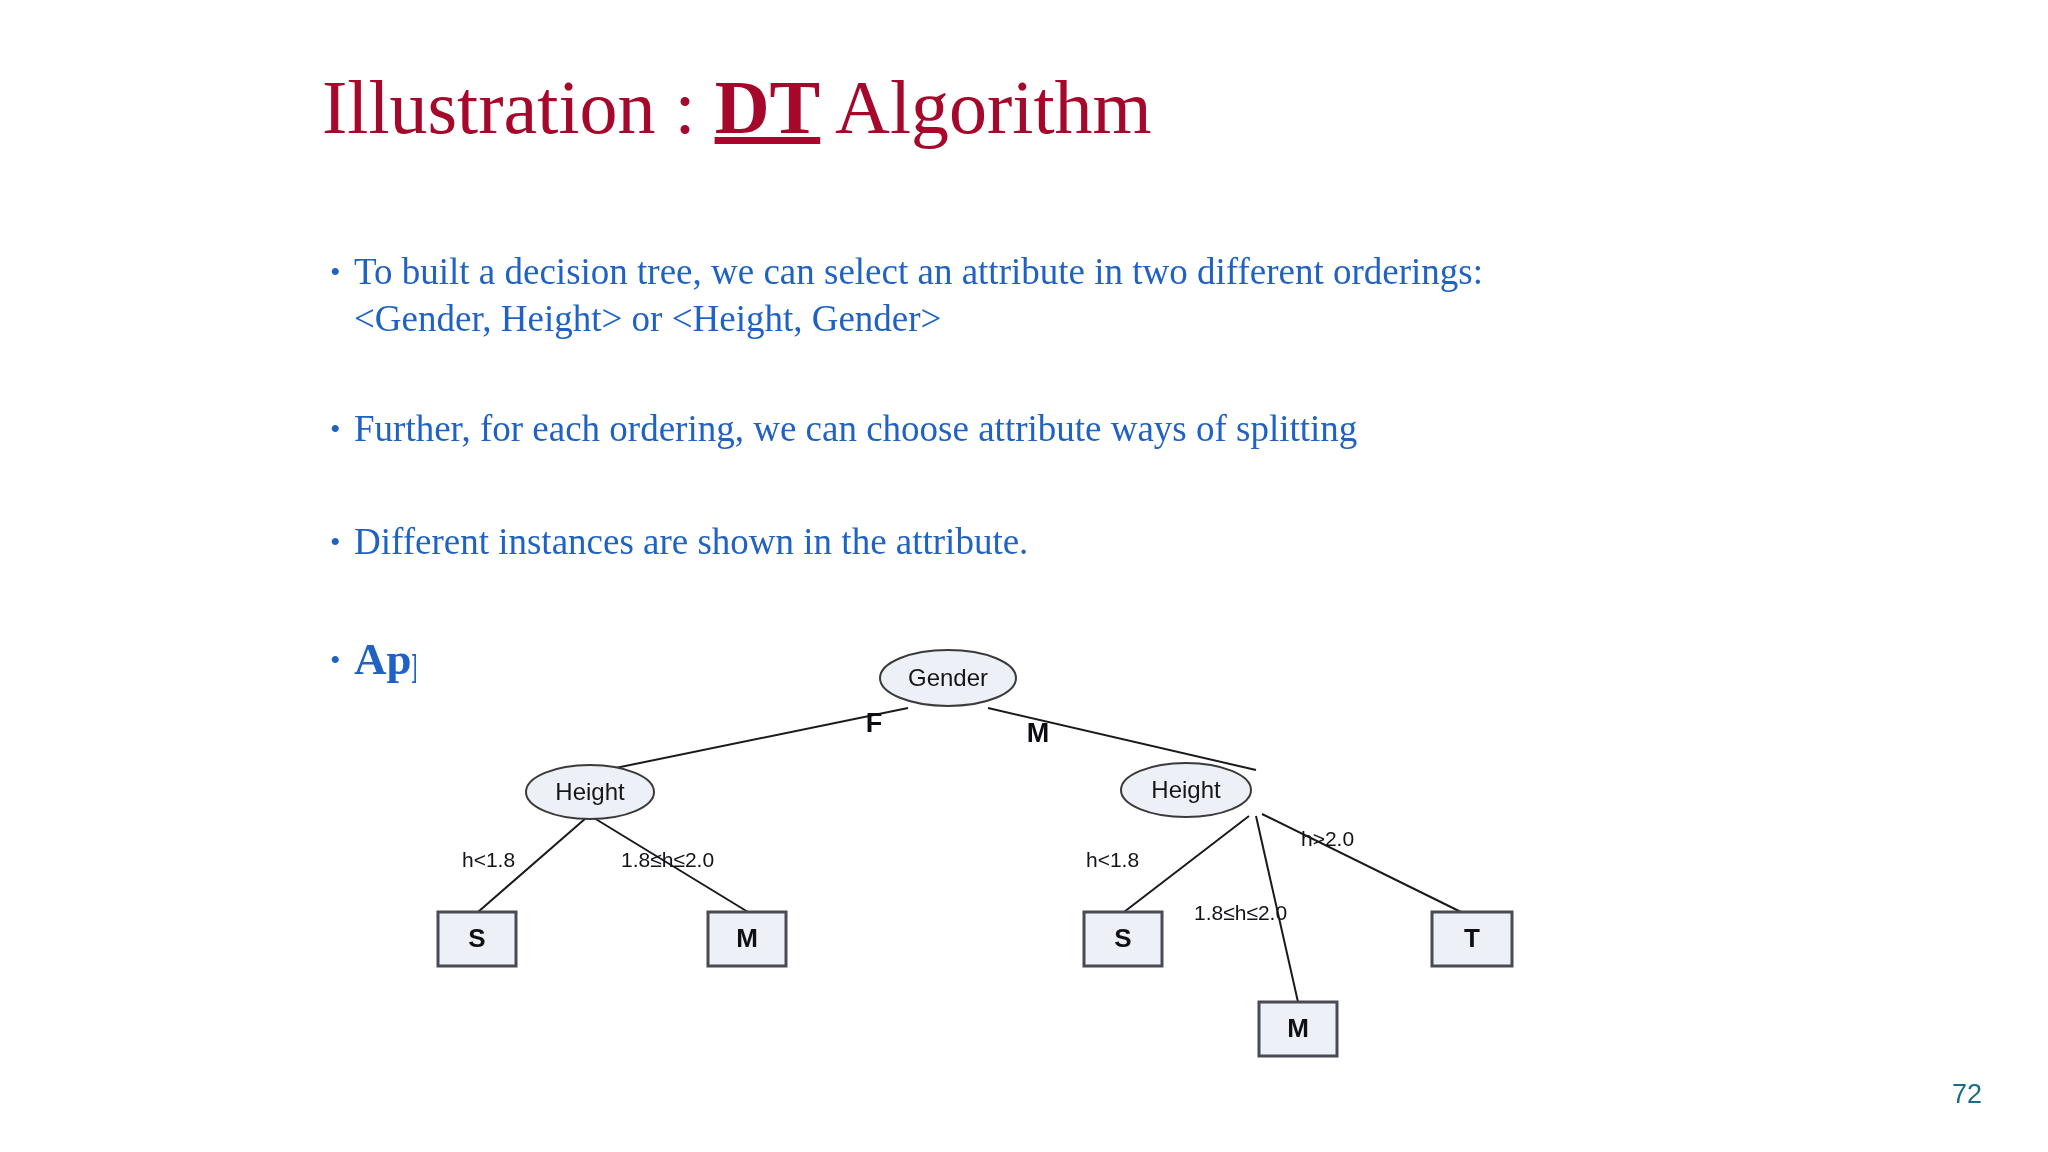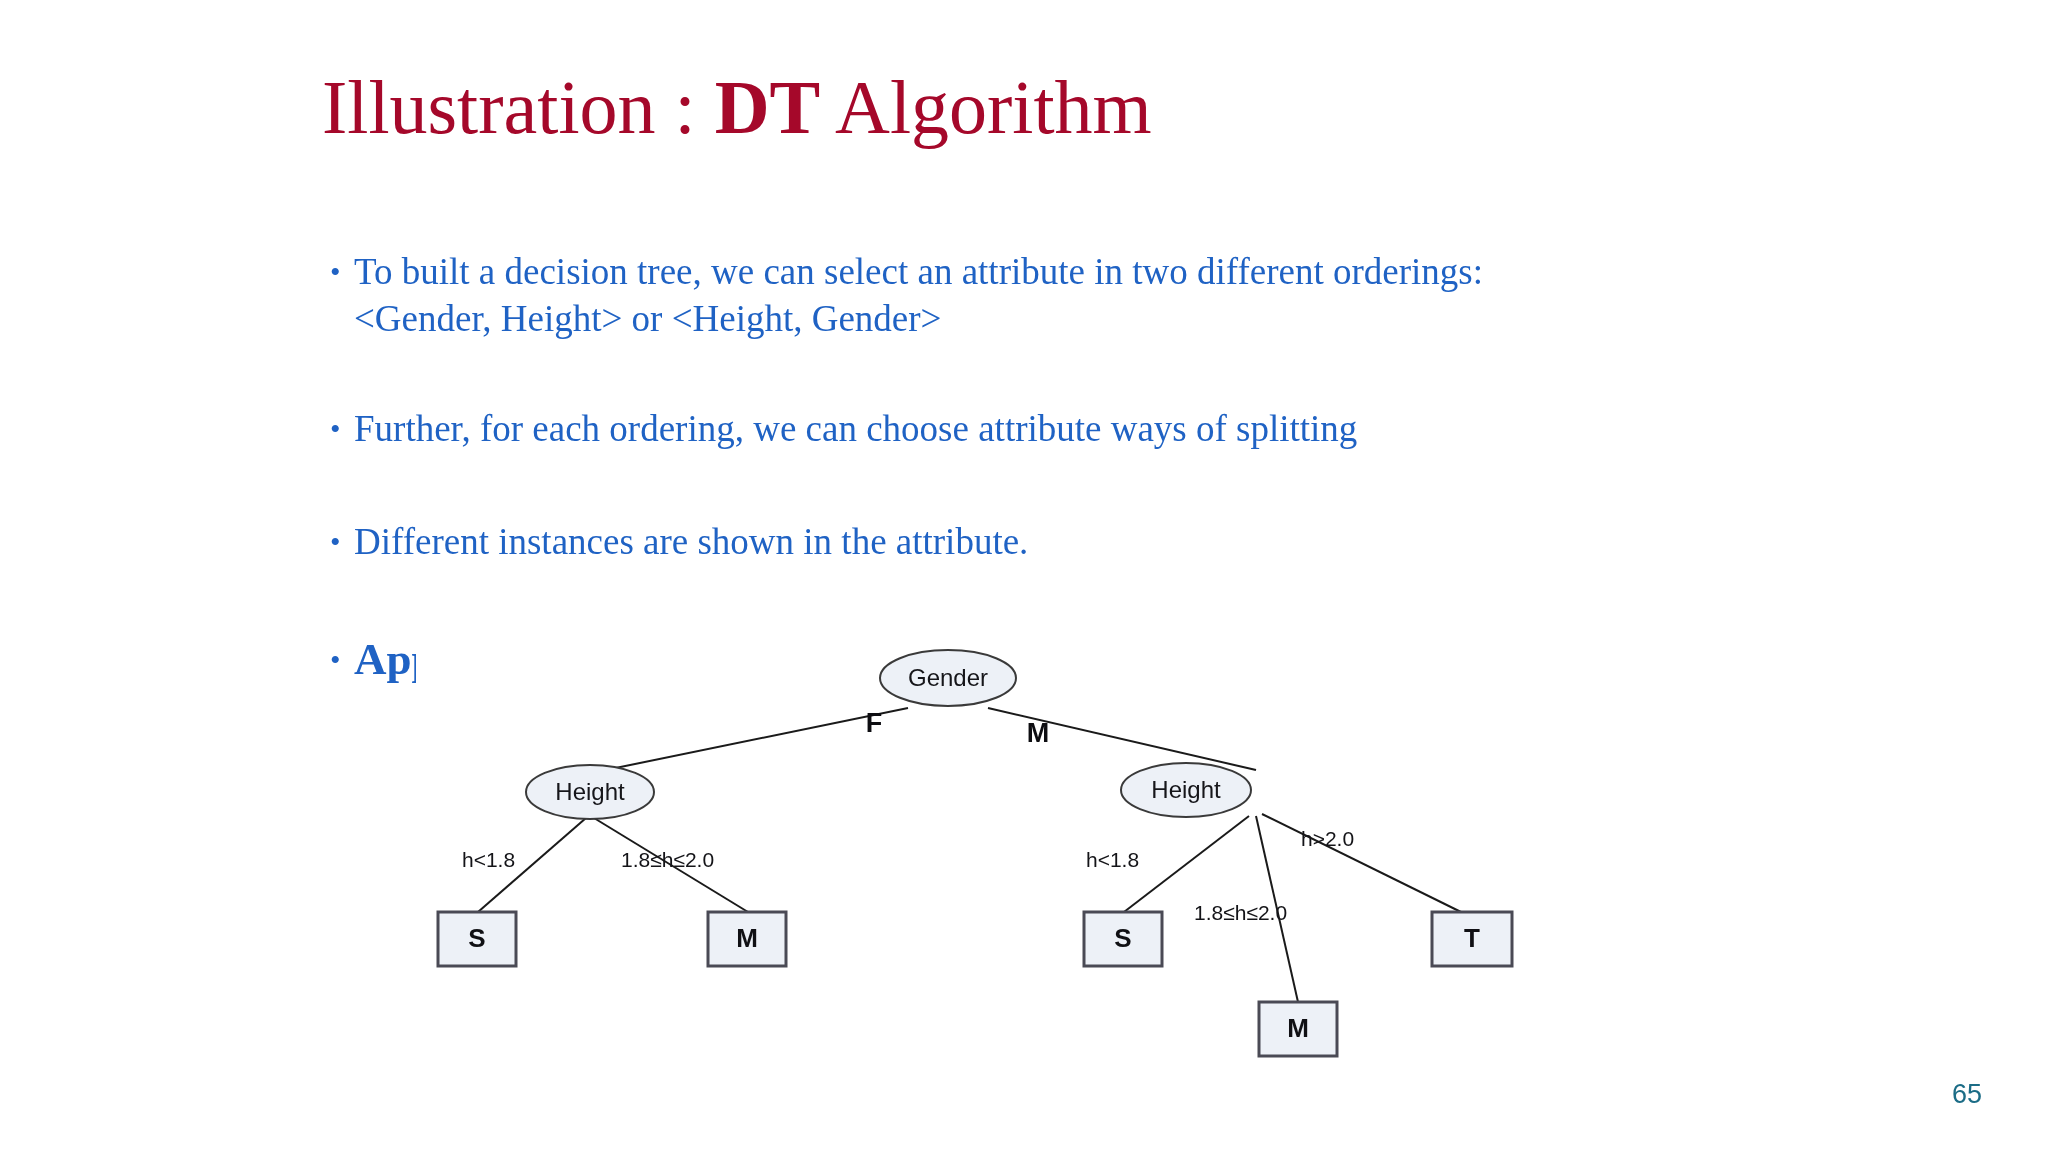--- a/index.html
+++ b/index.html
@@ -29,20 +29,21 @@
     top: 68px;
     font-family: "Liberation Serif", serif;
     font-size: 76px;
     line-height: 1.05;
     color: #A5082A;
     white-space: nowrap;
     letter-spacing: 0px;
   }
   .slide-title .strong {
     font-weight: bold;
+    text-decoration: underline;
   }
 
   
   .bullets {
     position: absolute;
     left: 330px;
     top: 248px;
     width: 1400px;
   }
   .bullet-row {
@@ -216,15 +217,15 @@
 
       <rect class="leaf-box" x="843" y="382" width="78" height="54"></rect>
       <text class="leaf-label" x="882" y="417" text-anchor="middle">M</text>
 
       <rect class="leaf-box" x="1016" y="292" width="80" height="54"></rect>
       <text class="leaf-label" x="1056" y="327" text-anchor="middle">T</text>
 
     </svg>
   </div>
 
-  <div class="page-number">65</div>
+  <div class="page-number">72</div>
 
 </div>
 
 </body></html>

